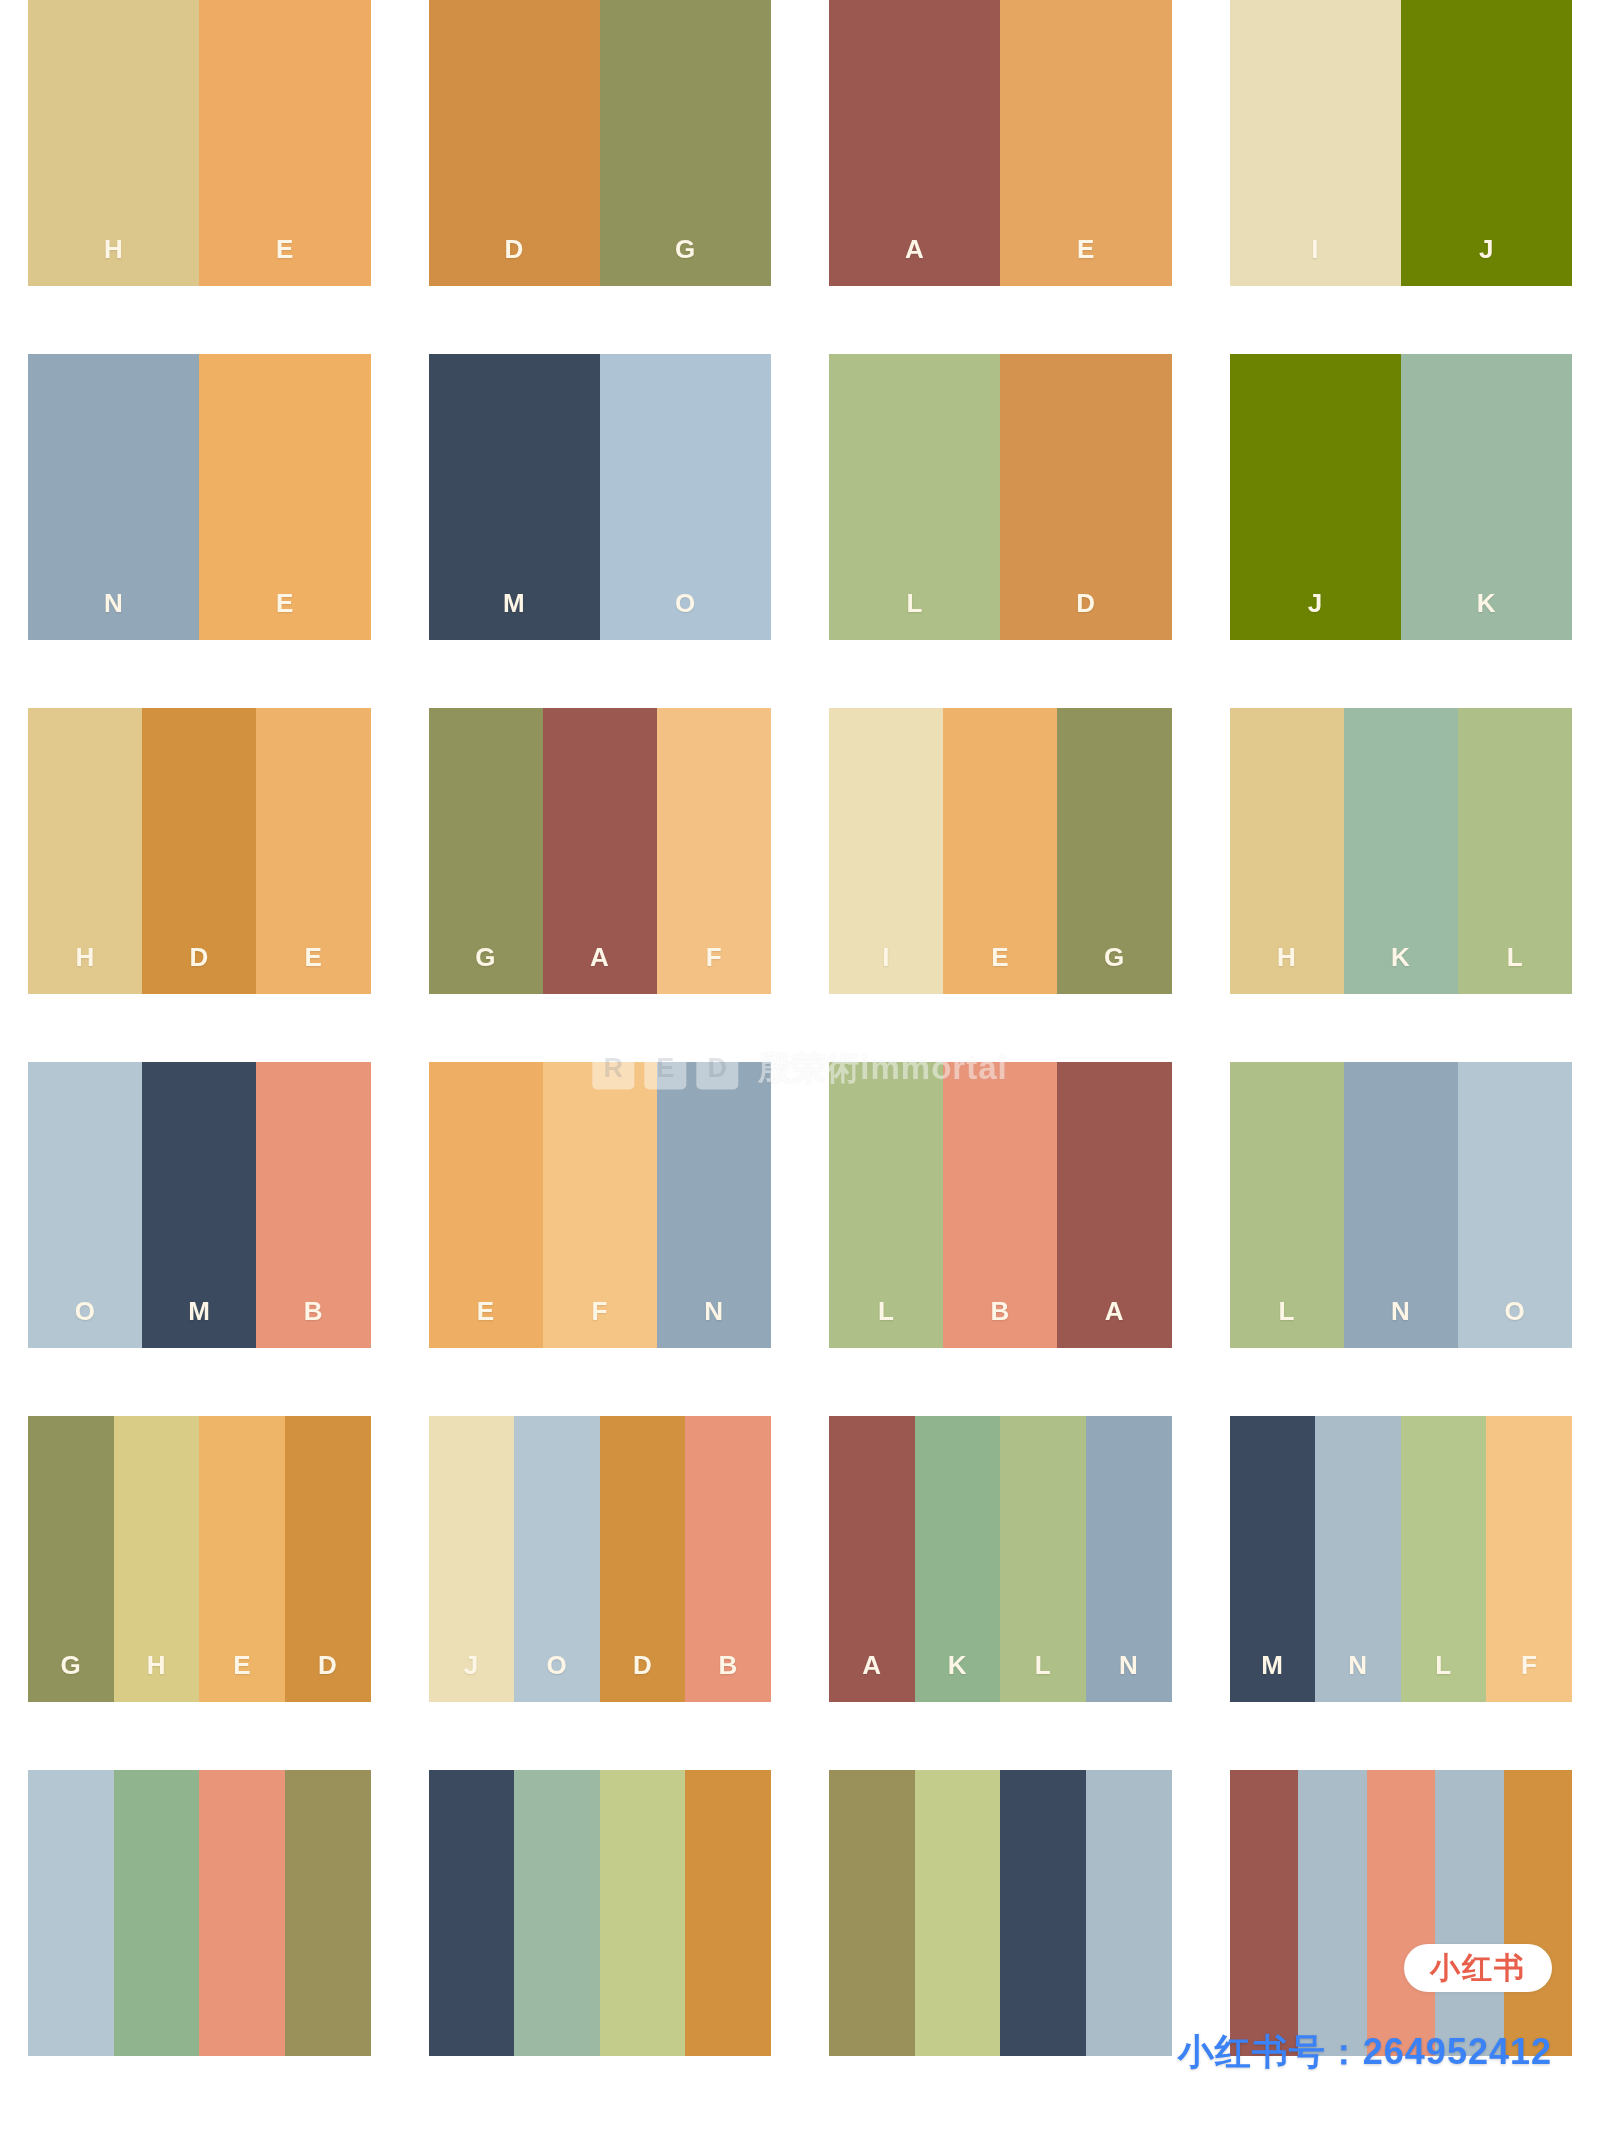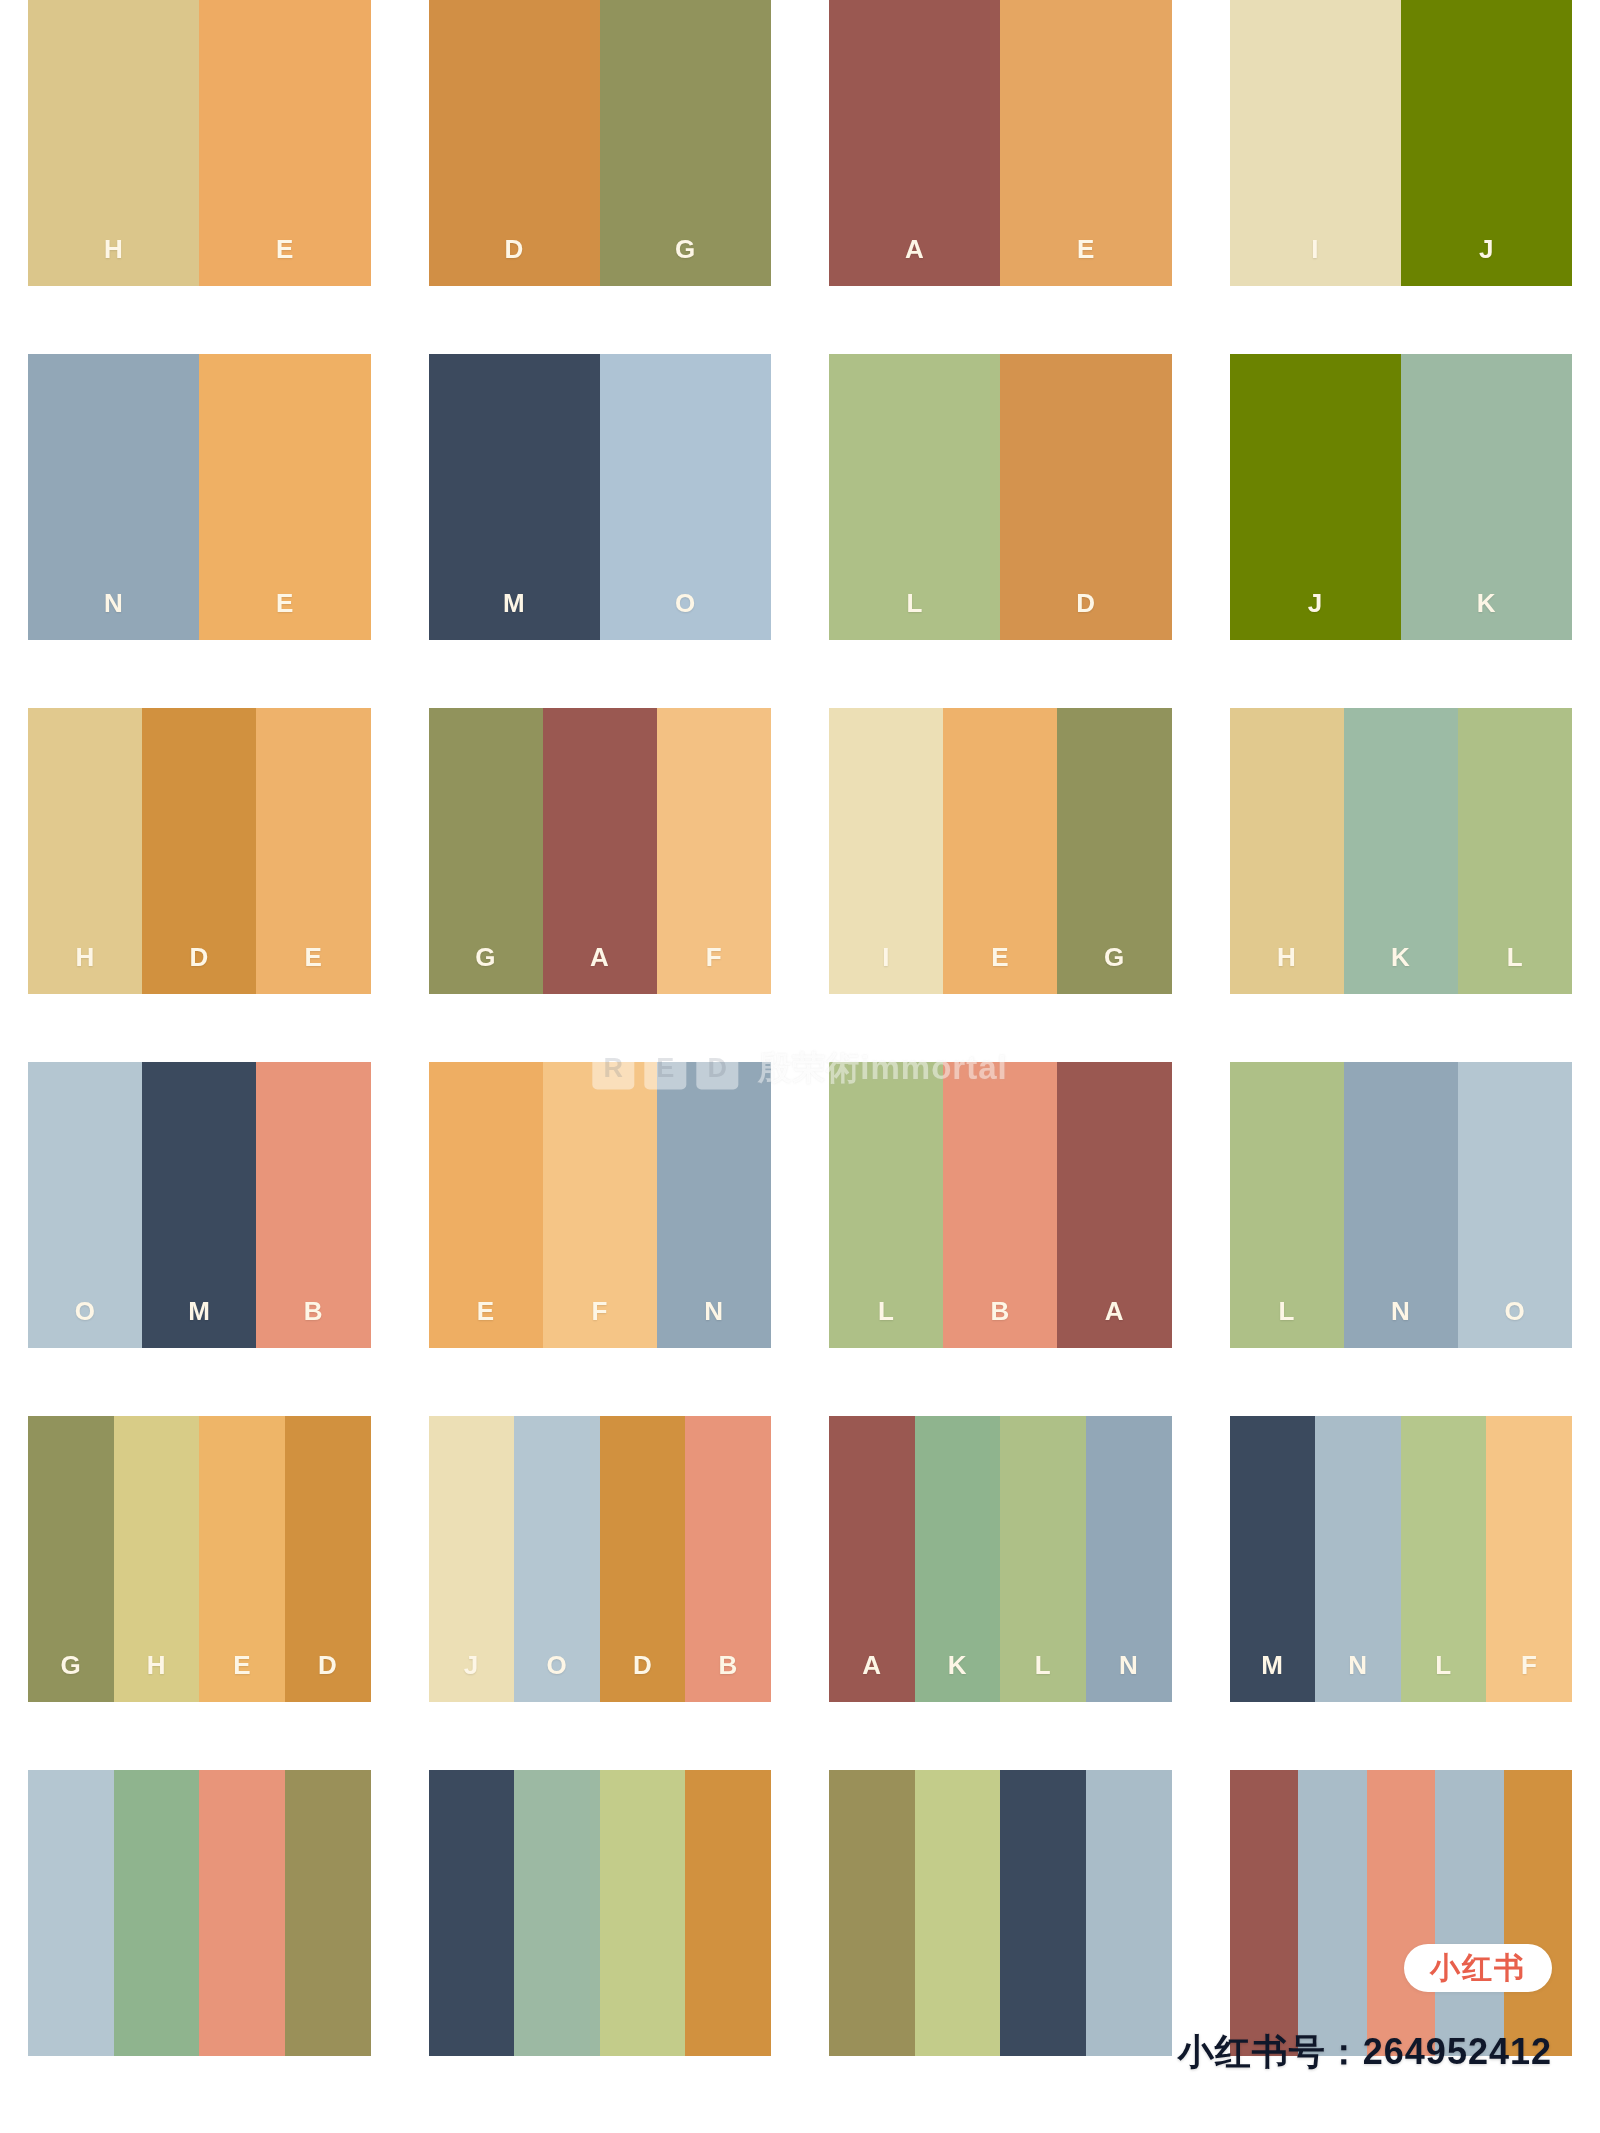--- a/index.html
+++ b/index.html
@@ -113,21 +113,21 @@
     line-height: 1;
     white-space: nowrap;
   }
 
   
   #xhs-account-line {
     position: absolute;
     right: 48px;
     top: 2028px;
     z-index: 9;
-    color: #0f172a;
+    color: #3b82f6;
     font-size: 36px;
     font-weight: 700;
     letter-spacing: 1px;
     text-shadow: 0 1px 3px rgba(0,0,0,0.18);
     white-space: nowrap;
   }
 </style>
 </head>
 <body>
 

